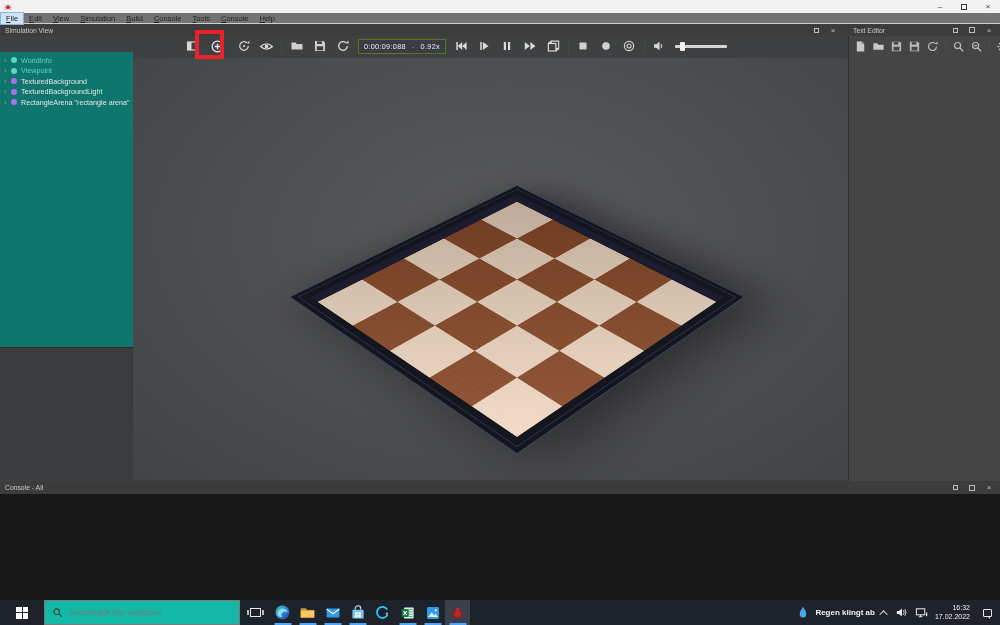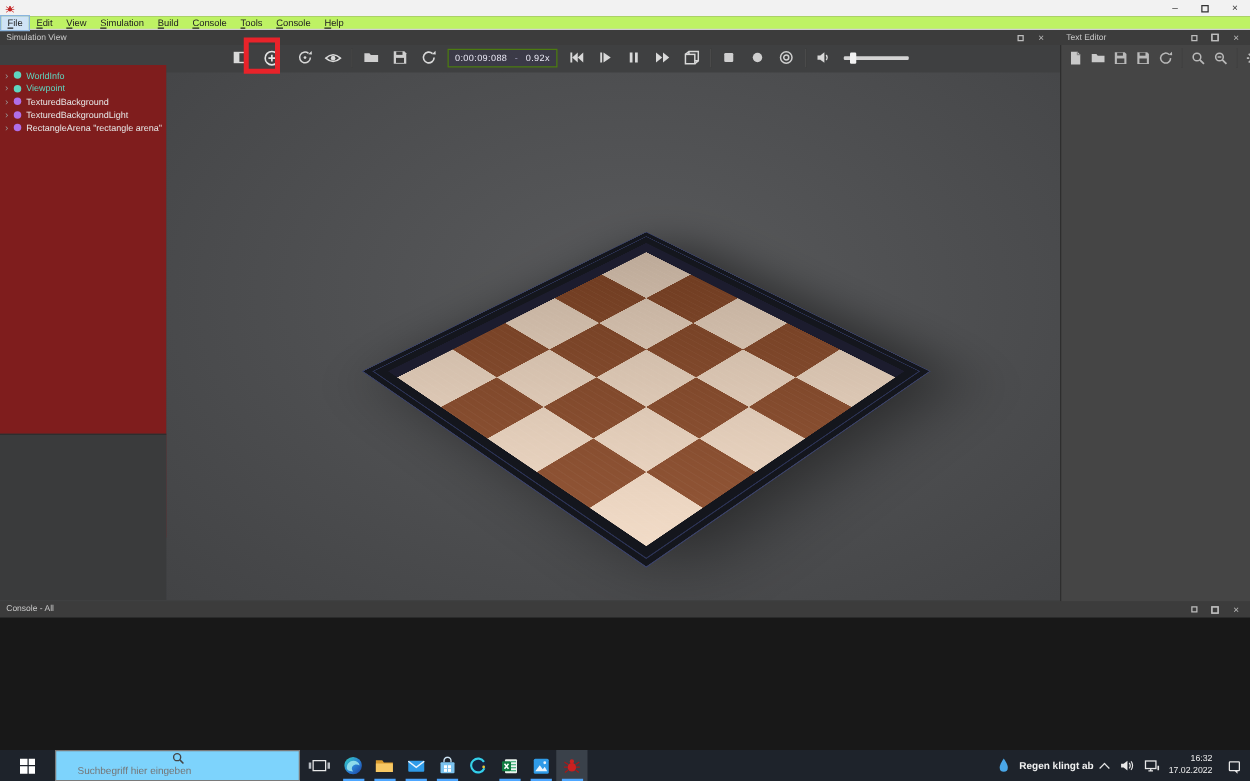--- a/index.html
+++ b/index.html
@@ -10,21 +10,21 @@
   .titlebar { position:absolute; left:0; top:0; width:1000px; height:13px; background:#f2f2f2;
               display:flex; align-items:center; z-index:30; }
   .app-icon { width:8px; height:8px; margin-left:4px; }
   .title-text { font-size:7.5px; color:#222; margin-left:5px; white-space:nowrap; }
   .win-controls { margin-left:auto; display:flex; height:13px; }
   .win-btn { width:24px; height:13px; display:flex; align-items:center; justify-content:center;
              font-size:8px; color:#333; }
   .max-glyph { width:6px; height:6px; border:1px solid #333; }
 
   
-  .menubar { position:absolute; left:0; top:13px; width:1000px; height:11px; background:#bef264;
+  .menubar { position:absolute; left:0; top:13px; width:1000px; height:11px; background:#737373;
              display:flex; align-items:center; z-index:30; border-bottom:1px solid #d0d0d0; }
   .menu-item { font-size:7.5px; color:#222; padding:1px 5px; margin-left:1px; white-space:nowrap; }
   .menu-item::first-letter { text-decoration:underline; }
   .menu-item.selected { background:#cfe3f6; outline:1px solid #8ab4dd; }
 
   
   .panel-header { position:absolute; height:12px; background:#3c3c3c; display:flex; align-items:center; }
   .panel-title { font-size:6.8px; color:#c9c9c9; margin-left:5px; white-space:nowrap; }
   .panel-btns { margin-left:auto; display:flex; align-items:center; gap:7px; margin-right:6px; }
   .pbtn { width:10px; height:10px; display:flex; align-items:center; justify-content:center;
@@ -43,21 +43,21 @@
              letter-spacing:.3px; white-space:nowrap; }
   .timebox .sep { margin:0 6px; color:#9b9ab4; }
   .slider { width:52px; height:3px; background:#d4d4d4; border-radius:1px; position:relative; margin-left:4px; }
   .slider-handle { position:absolute; left:5px; top:-3px; width:5px; height:9px; background:#f2f2f2; border-radius:1px; }
   .red-box { position:absolute; left:195px; top:30px; width:29px; height:29px; border:4px solid #e8232a; z-index:40; }
 
   .editor-toolbar { position:absolute; left:852px; top:34px; height:24px; display:flex; align-items:center; z-index:20; gap:1px; }
   .etbtn { width:17px; height:20px; display:flex; align-items:center; justify-content:center; }
 
   
-  .tree-panel { position:absolute; left:0; top:52px; width:133px; height:378px; background:#7f1d1d; z-index:10; }
+  .tree-panel { position:absolute; left:0; top:52px; width:133px; height:378px; background:#0f766e; z-index:10; }
   .tree-row { display:flex; align-items:center; height:10.5px; padding-left:4px; white-space:nowrap; }
   .tree-arrow { color:#9a9a9a; font-size:8px; width:7px; }
   .tree-arrow::before { content:"\203A"; }
   .tree-dot { width:6px; height:6px; border-radius:50%; margin-right:4px; }
   .dot-teal { background:#5fd6c0; }
   .dot-violet { background:#b06ee8; }
   .tree-label { font-size:7.2px; color:#e6e6e6; }
   .tree-label.teal { color:#5fd6c0; }
   .left-lower { position:absolute; left:0; top:347px; width:133px; height:133px; background:#3a3b3c; border-top:1px solid #2e2e2e; z-index:10; }
 
@@ -82,21 +82,21 @@
                   border-left:1px solid #2e2e2e; }
   
   .console-body { position:absolute; left:0; top:494px; width:1000px; height:106px; background:#181818; }
 
   
   .taskbar { position:absolute; left:0; top:600px; width:1000px; height:25px; background:#1e232b;
              display:flex; align-items:stretch; z-index:50; }
   .start-btn { width:44px; display:flex; align-items:center; justify-content:center; }
   .win-logo { width:12px; height:12px; display:grid; grid-template-columns:1fr 1fr; gap:1px; }
   .win-logo span { background:#fff; }
-  .search-box { width:196px; background:#7dd3fc; border:1px solid #7a7a7a; display:flex; align-items:center;flex-direction:column; }
+  .search-box { width:196px; background:#14b8a6; border:1px solid #7a7a7a; display:flex; align-items:center; }
   .search-input { border:0; outline:0; background:transparent; font-size:8px; color:#333; width:160px;
                   font-family:"Liberation Sans", sans-serif; }
   .taskview-btn { width:30px; display:flex; align-items:center; justify-content:center; }
   .tv-glyph { width:11px; height:9px; border:1px solid #e8e8e8; position:relative; }
   .tv-glyph::before { content:""; position:absolute; left:-4px; top:1px; width:2px; height:5px; background:#b9bdc2; }
   .tv-glyph::after { content:""; position:absolute; right:-4px; top:1px; width:2px; height:5px; background:#b9bdc2; }
   .app-tile { width:25px; display:flex; align-items:center; justify-content:center; position:relative; }
   .app-tile.active { background:#3a414a; }
   .underline { position:absolute; bottom:0; left:50%; transform:translateX(-50%); width:17px; height:2px; background:#4da6ff; }
   .tray-area { margin-left:auto; display:flex; align-items:center; gap:7px; padding-right:8px; }

